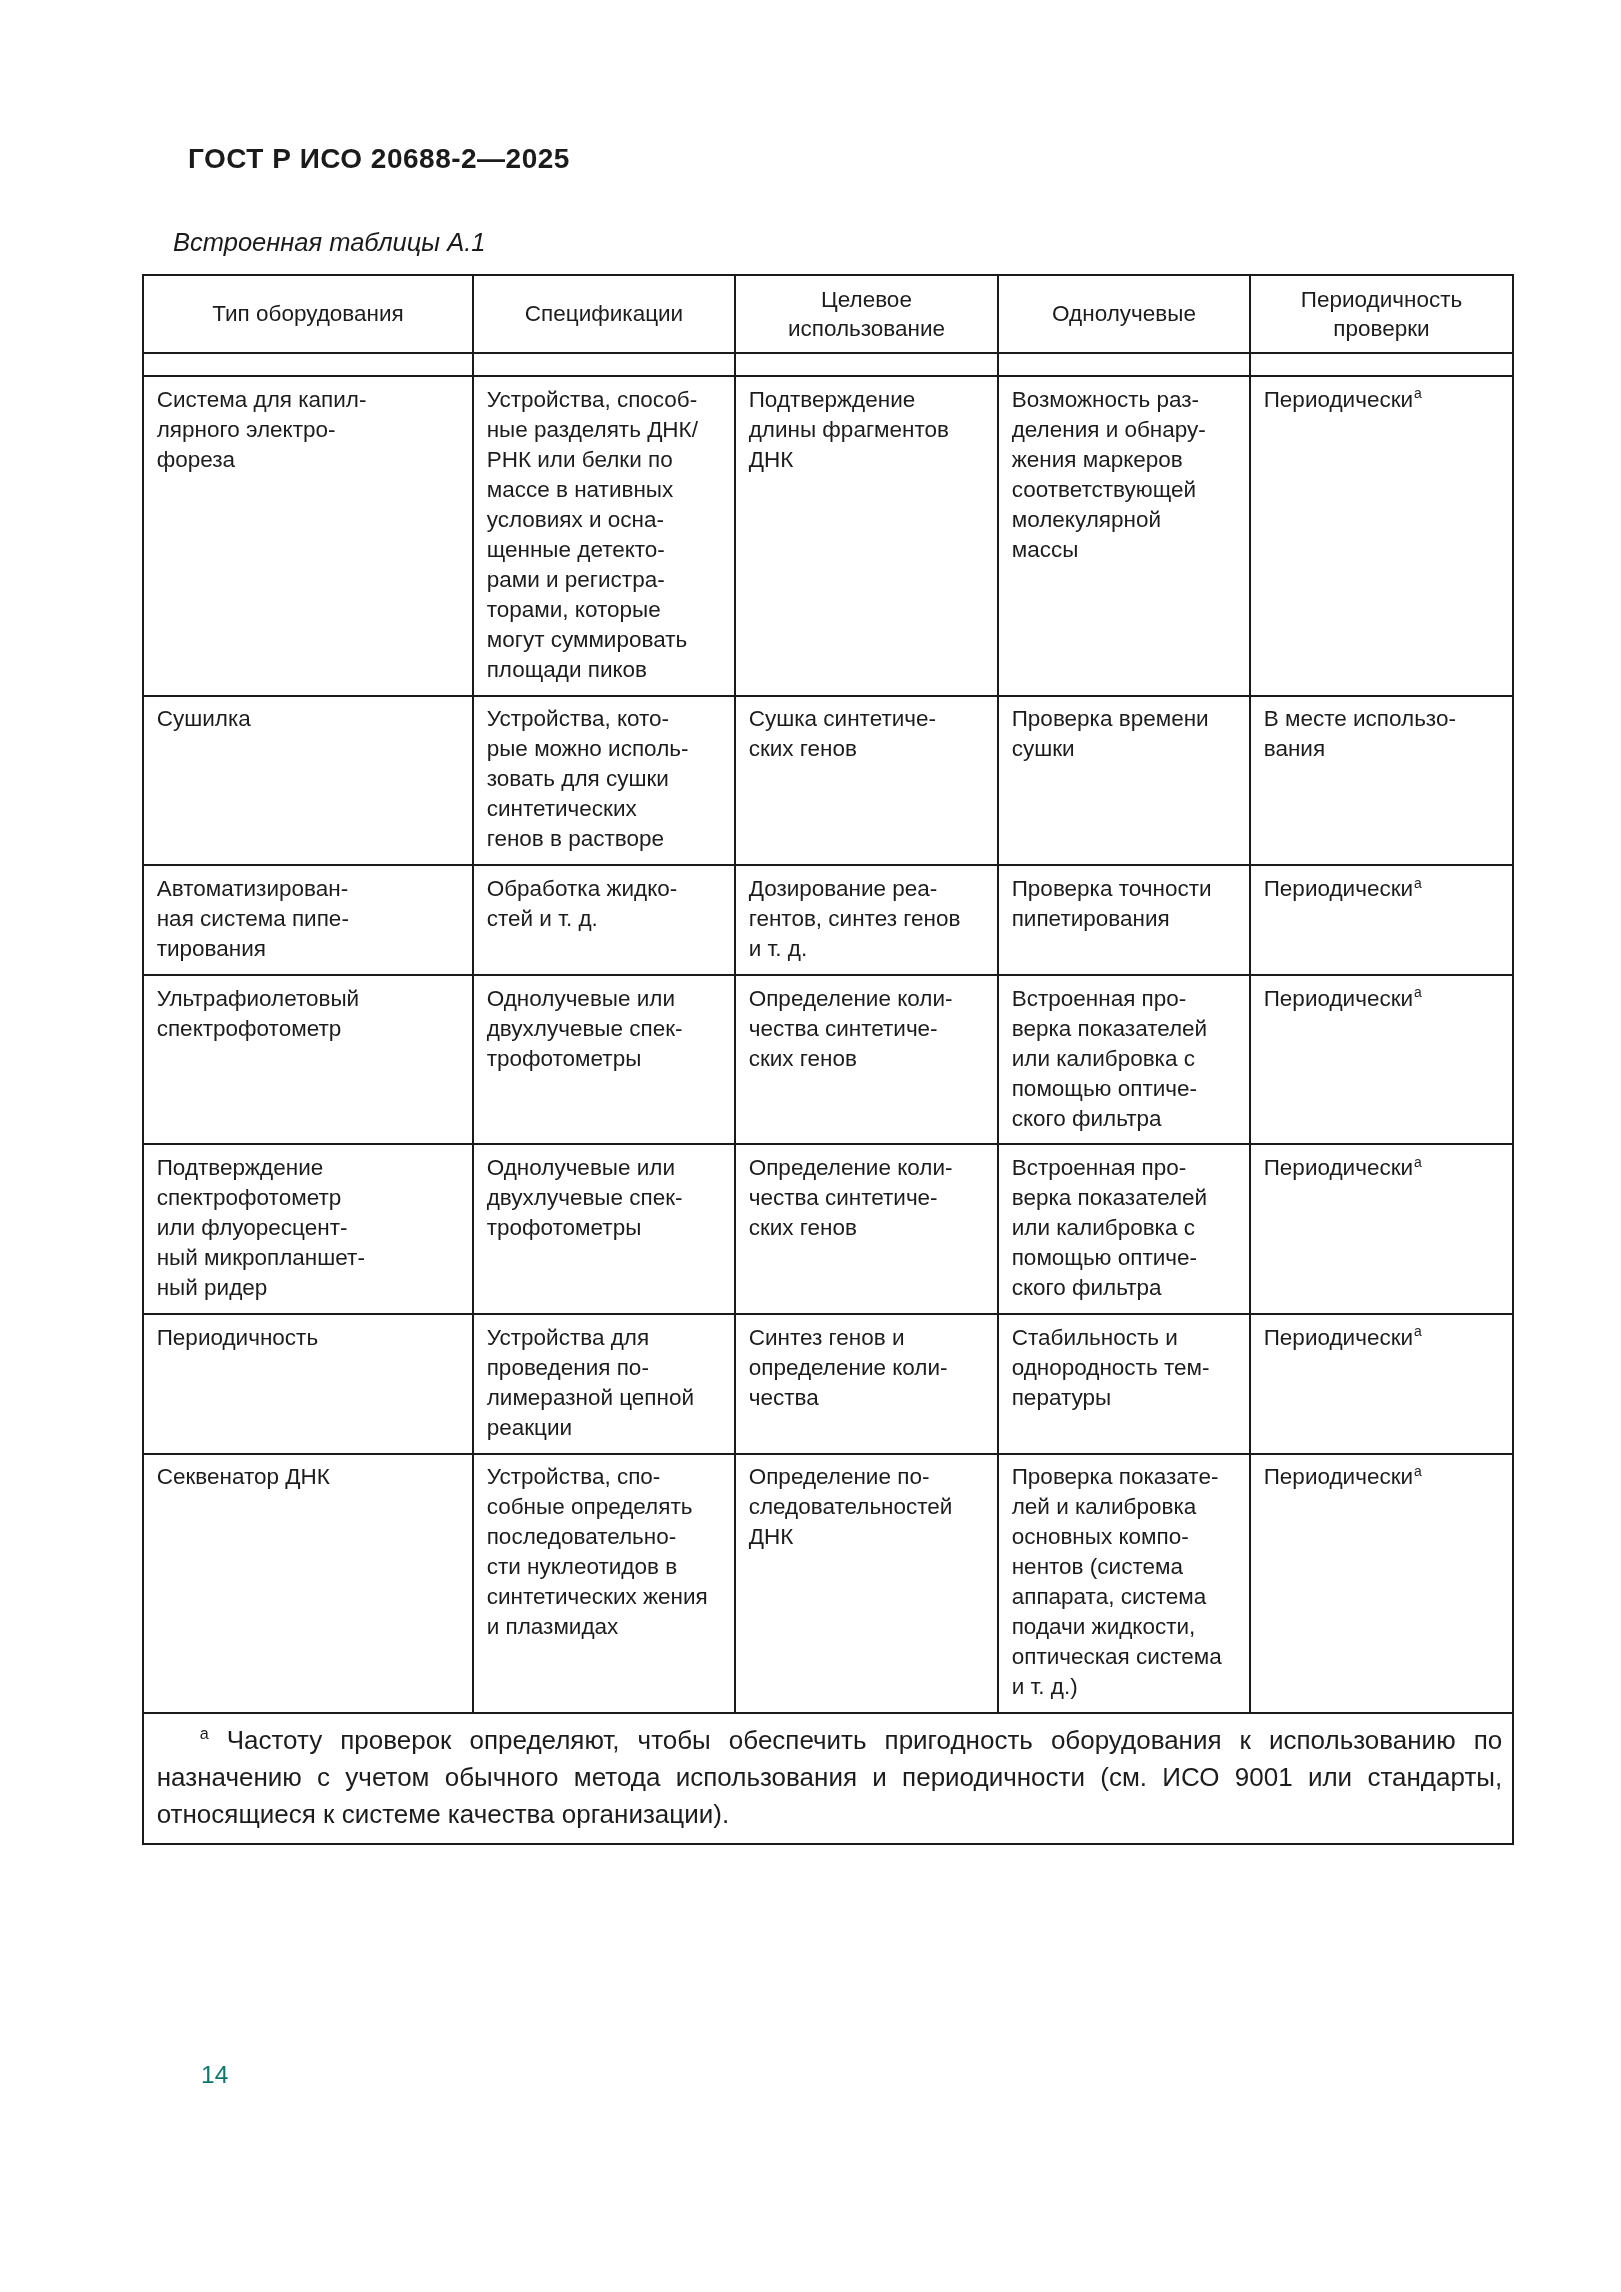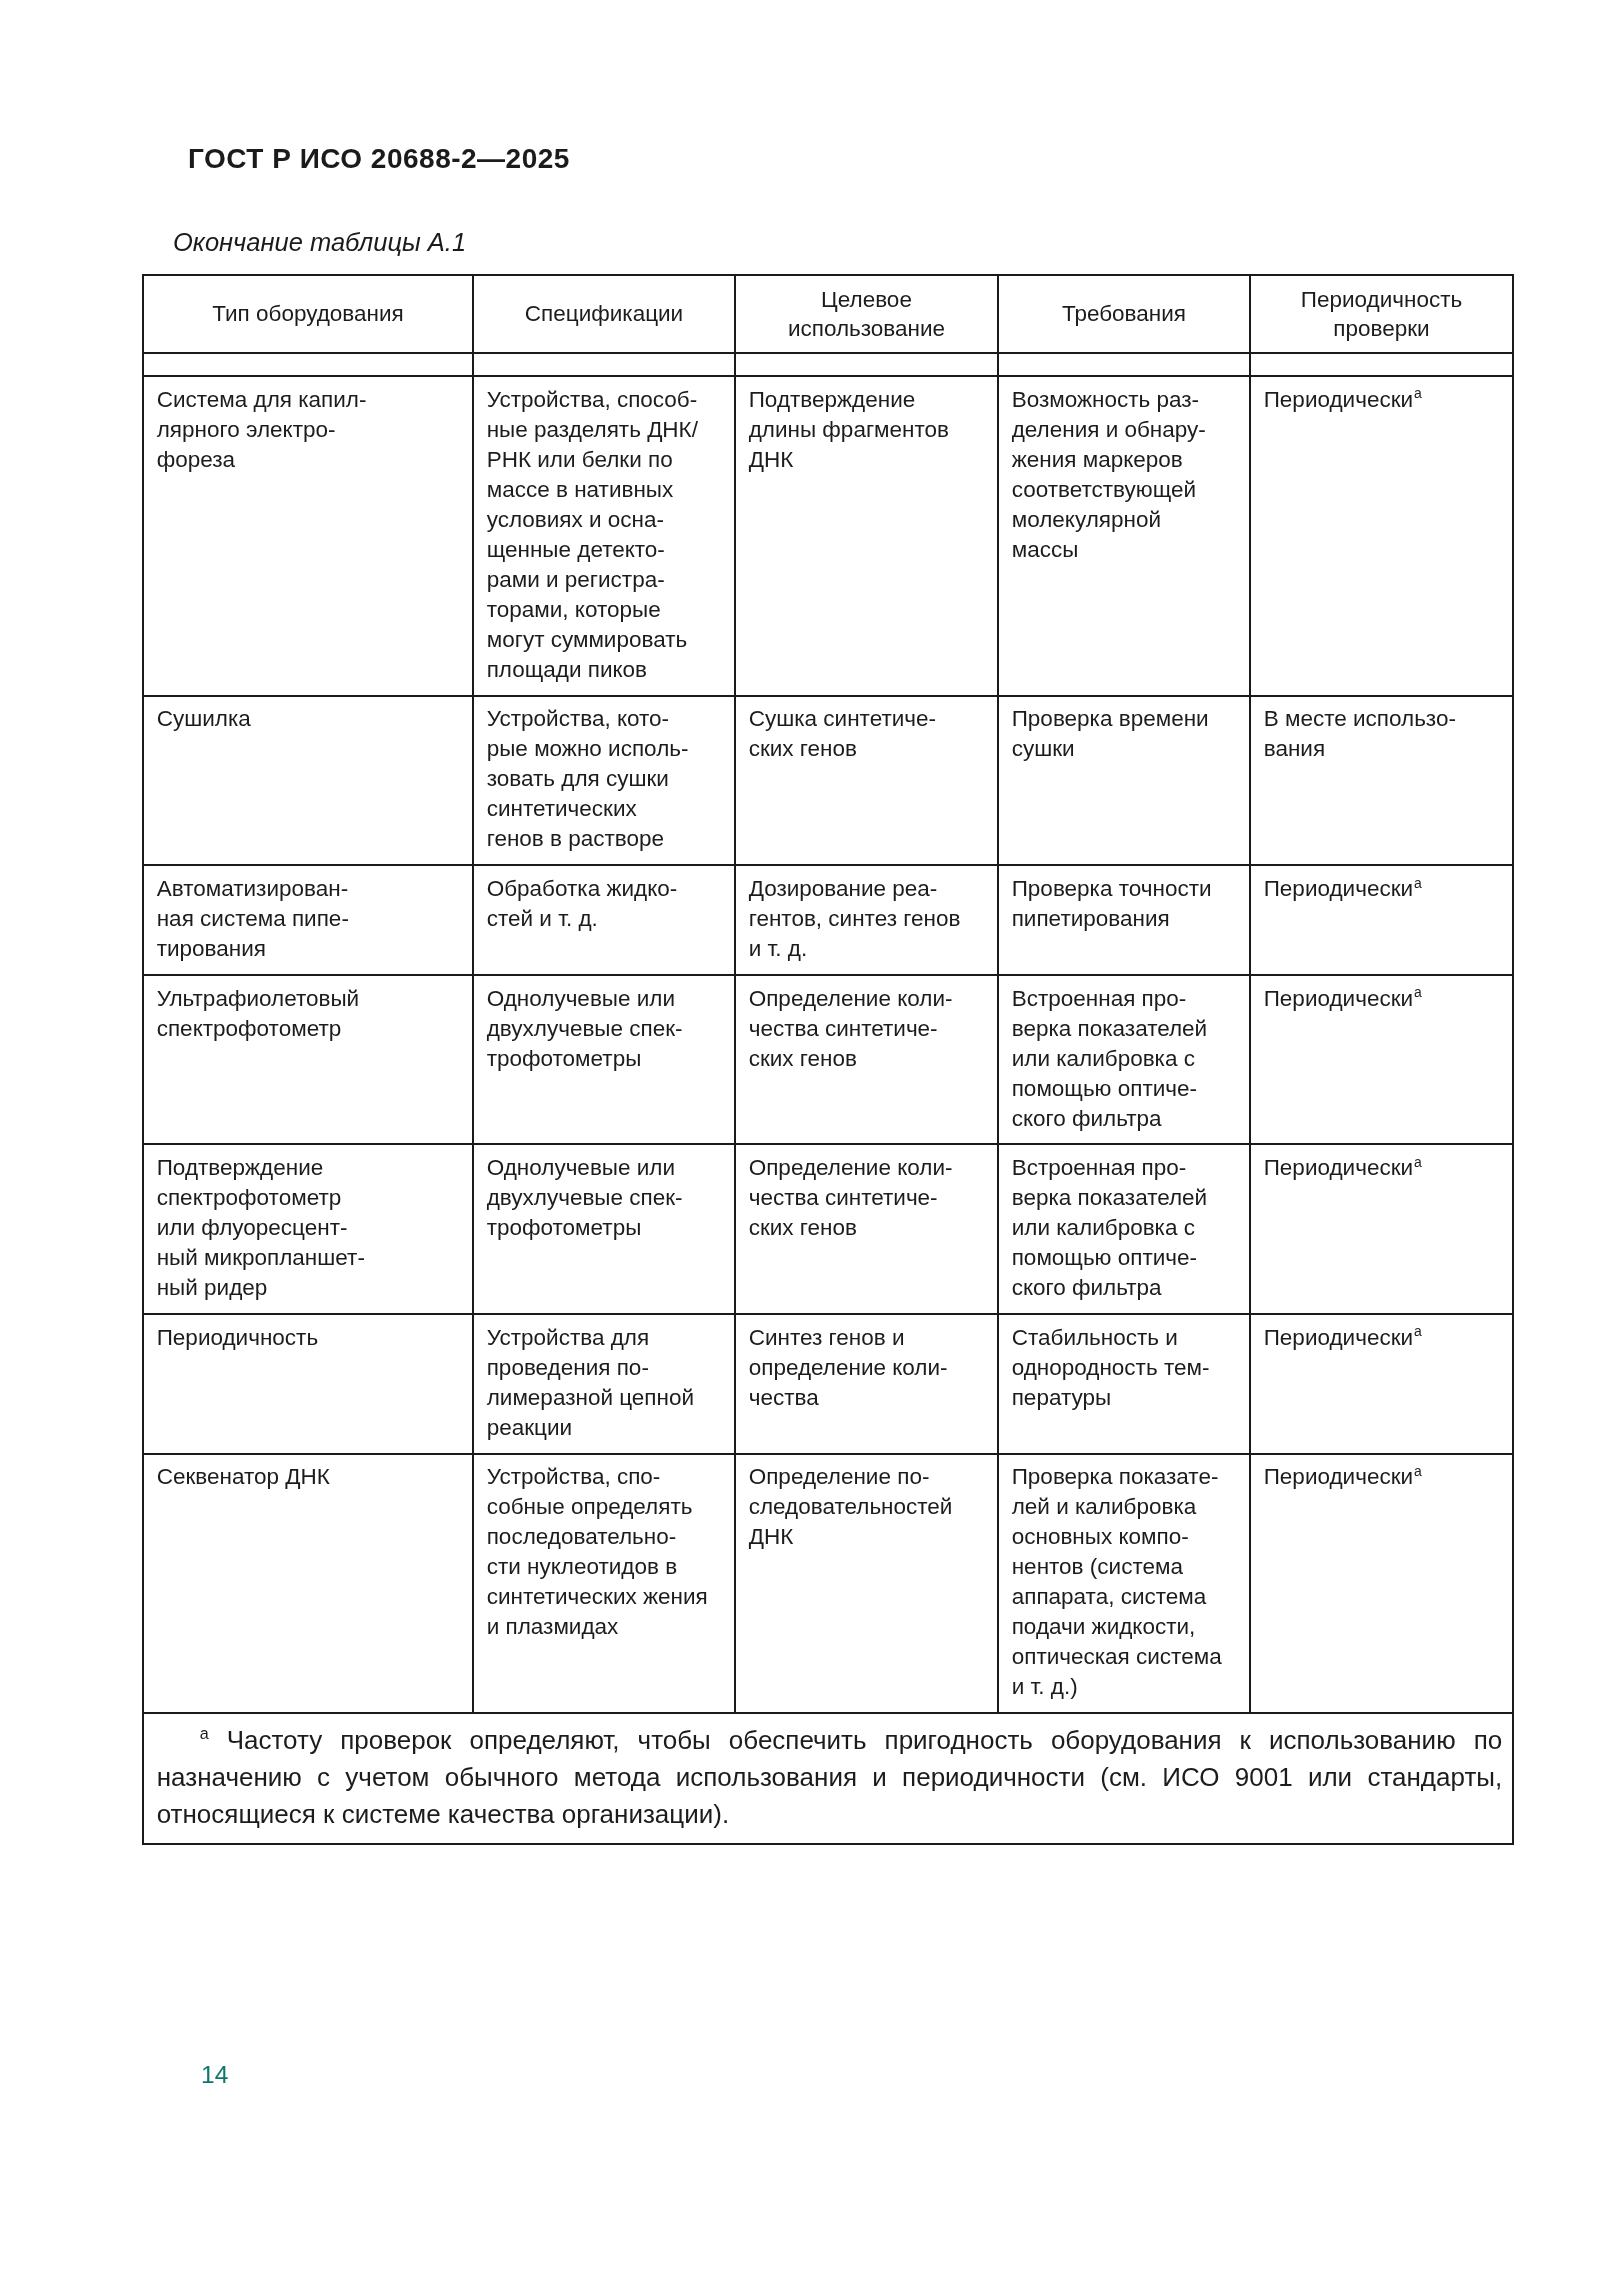--- a/index.html
+++ b/index.html
@@ -95,37 +95,37 @@
     color:#0f766e;
   }
 </style>
 </head>
 <body>
 
 <div class="page">
 
   <div class="doc-code">ГОСТ Р ИСО 20688-2—2025</div>
 
-  <div class="caption">Окончание таблицы А.1</div>
+  <div class="caption">Встроенная таблицы А.1</div>
 
   <table class="equip">
     <colgroup>
       <col style="width:330px">
       <col style="width:262px">
       <col style="width:263px">
       <col style="width:252px">
       <col style="width:263px">
     </colgroup>
     <thead>
       <tr>
         <th>Тип оборудования</th>
         <th>Спецификации</th>
         <th>Целевое
 использование</th>
-        <th>Требования</th>
+        <th>Однолучевые</th>
         <th>Периодичность
 проверки</th>
       </tr>
       <tr class="rule-row">
         <td></td>
         <td></td>
         <td></td>
         <td></td>
         <td></td>
       </tr>

